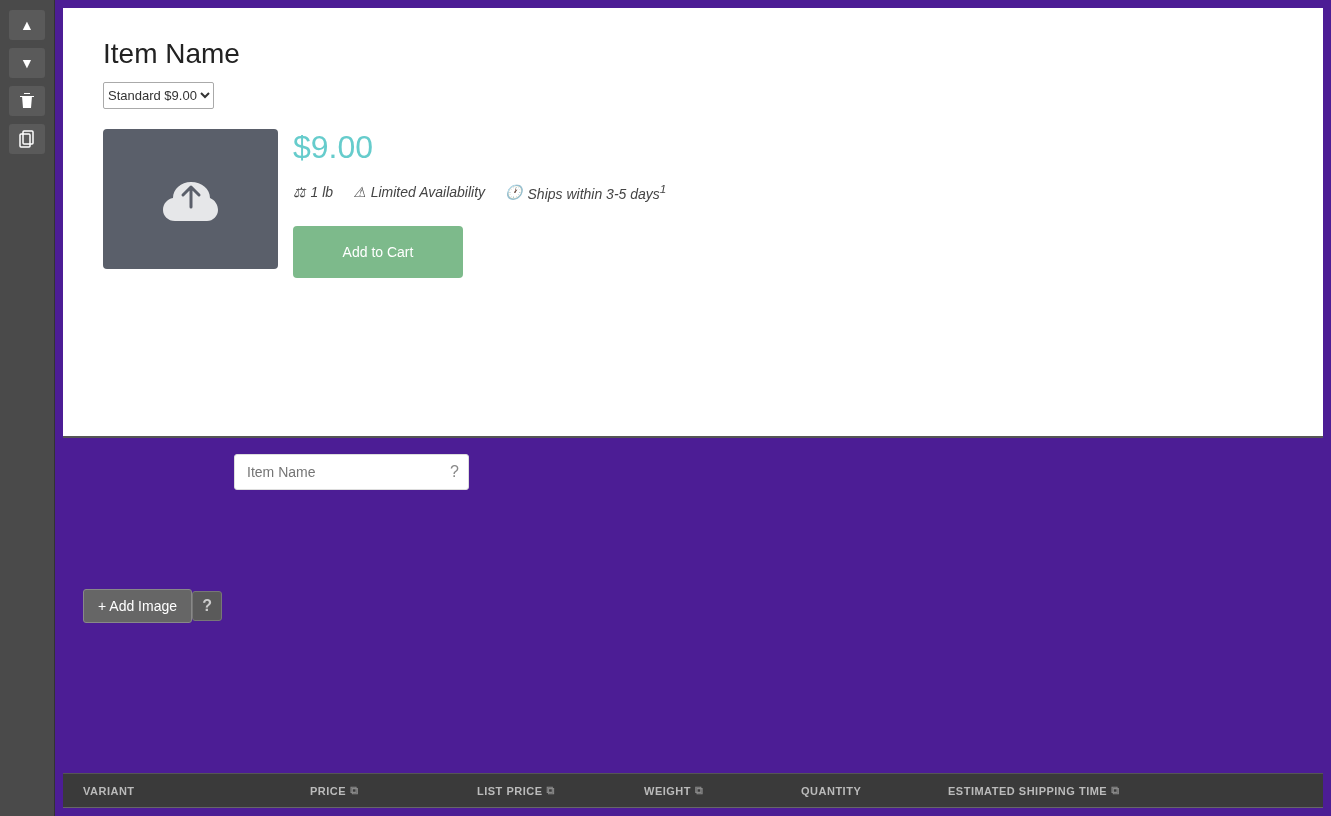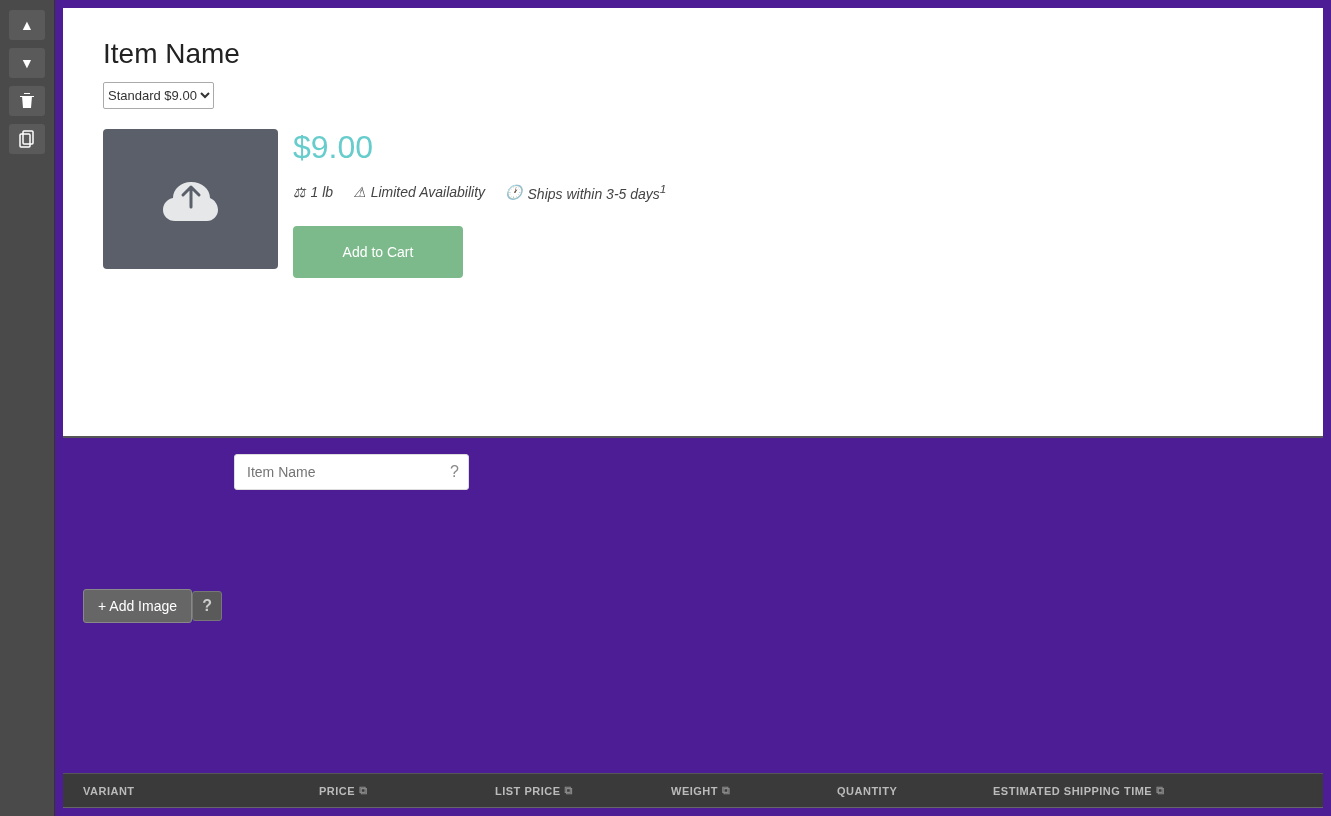--- a/index.html
+++ b/index.html
@@ -243,21 +243,21 @@
       resize: none;
     }
 
     
     .table-header {
       background: #3a3a3a;
       padding: 10px 20px;
       display: flex;
       align-items: center;
       border-top: 1px solid #555;
-      gap: 16px;
+      gap: 7px;
     }
 
     .table-col {
       color: #bbb;
       font-size: 11px;
       font-weight: bold;
       text-transform: uppercase;
       letter-spacing: 0.5px;
       display: flex;
       align-items: center;

